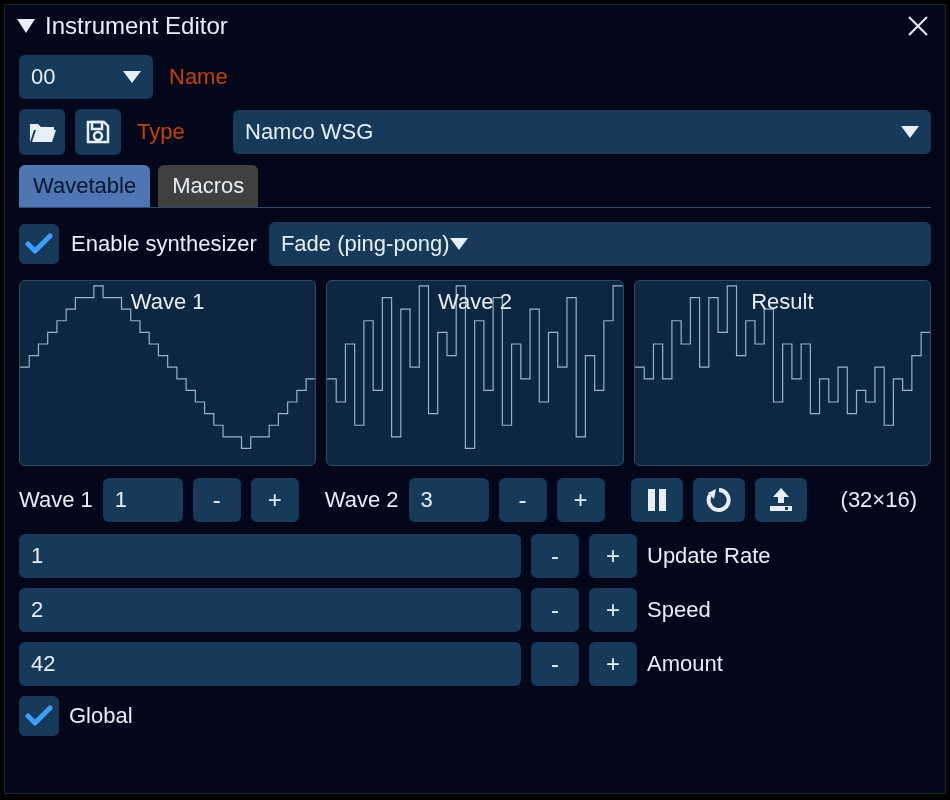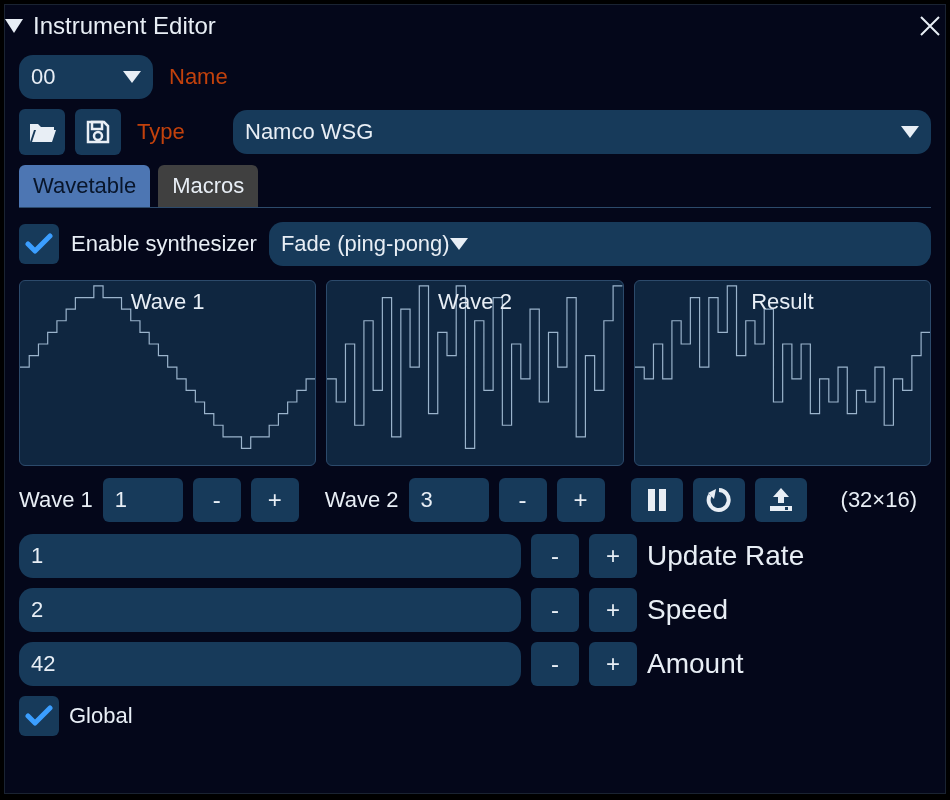--- a/index.html
+++ b/index.html
@@ -16,39 +16,39 @@
     background: #04071a;
     border: 1px solid #1a2332;
     margin: 4px;
     height: 790px;
     display: flex;
     flex-direction: column;
   }
   .titlebar {
     display: flex;
     align-items: center;
-    padding: 6px 0;
+    padding: 6px 12px;
     color: #e8eef5;
   }
   .titlebar-tri {
     cursor: pointer;
     margin-right: 10px;
     display: inline-flex;
   }
   .titlebar-title { flex: 1; font-size: 24px; }
   .close-x { cursor: pointer; padding: 4px; }
   svg { display: block; }
 
   .body { padding: 8px 14px; }
 
   .row { display: flex; align-items: center; gap: 10px; margin-bottom: 10px; }
 
   .field {
     background: #173a5a;
-    border-radius: 14px;
+    border-radius: 6px;
     padding: 8px 12px;
     color: #e8eef5;
     font-size: 22px;
     min-height: 44px;
     display: flex;
     align-items: center;
   }
   .idx-field { width: 134px; justify-content: space-between; }
   .label { color: #c2410c; font-size: 22px; padding: 0 6px; min-width: 92px; }
   .name-field { flex: 1; }
@@ -108,21 +108,21 @@
   }
   .spacer { width: 6px; }
   .icon-btn {
     background: #173a5a; border-radius: 6px; width: 52px; height: 44px;
     display: inline-flex; align-items: center; justify-content: center; cursor: pointer;
   }
   .dim-label { font-size: 22px; margin-left: 24px; }
 
   .param-row { display: flex; align-items: center; gap: 10px; margin: 10px 0; }
   .param-field { flex: 0 0 502px; }
-  .param-label { font-size: 28px; }
+  .param-label { font-size: 22px; }
 
   .global-row { display: flex; align-items: center; gap: 10px; margin-top: 10px; }
 </style>
 </head>
 <body>
 
 <div class="window">
   <div class="titlebar">
     <span class="titlebar-tri">
       <svg width="18" height="14" viewBox="0 0 18 14">

